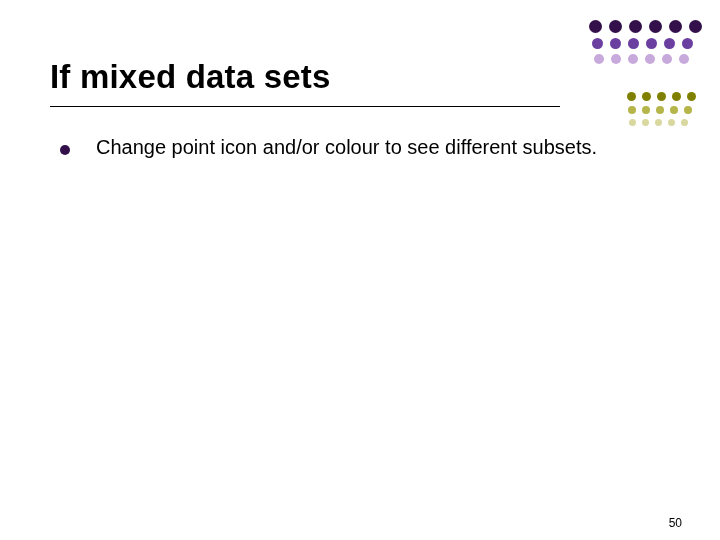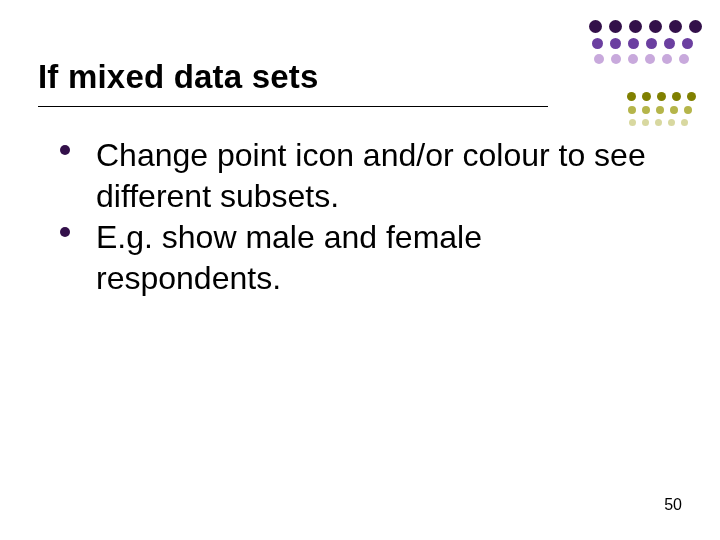--- a/index.html
+++ b/index.html
@@ -6,20 +6,21 @@
     body {
       width: 720px;
       height: 540px;
       background: #ffffff;
       font-family: Arial, Helvetica, sans-serif;
       position: relative;
       overflow: hidden;
     }
     .title-wrap {
       padding: 58px 38px 0 38px;
+      margin-left: 12px;
     }
     .title {
       font-size: 33px;
       font-weight: bold;
       color: #000;
       letter-spacing: 0.2px;
     }
     .title-rule {
       border: none;
       border-top: 1.5px solid #000;
@@ -27,41 +28,41 @@
       width: 510px;
     }
     .content {
       padding: 28px 60px 0 60px;
     }
     ul.bullets {
       list-style: none;
     }
     ul.bullets li {
       position: relative;
-      font-size: 32px;
+      font-size: 20px;
       line-height: 1.28;
       color: #000;
       padding-left: 36px;
       margin: 0;
     }
     ul.bullets li::before {
       content: "";
       position: absolute;
       left: 0;
       top: 10px;
       width: 10px;
       height: 10px;
       background: #33104a;
       border-radius: 50%;
     }
     .pagenum {
       position: absolute;
       right: 38px;
-      bottom: 26px;
-      font-size: 16px;
+      bottom: 10px;
+      font-size: 12px;
       color: #000;
     }
     .decor {
       position: absolute;
       right: 22px;
       top: 20px;
     }
     .dot {
       border-radius: 50%;
       position: absolute;
@@ -113,17 +114,16 @@
 </div>
 
 <div class="title-wrap">
   <h1 class="title">If mixed data sets</h1>
   <hr class="title-rule">
 </div>
 
 <div class="content">
   <ul class="bullets">
     <li>Change point icon and/or colour to see different subsets.</li>
-    <li>E.g. show male and female respondents.</li>
   </ul>
 </div>
 
 <div class="pagenum">50</div>
 
 </body></html>

